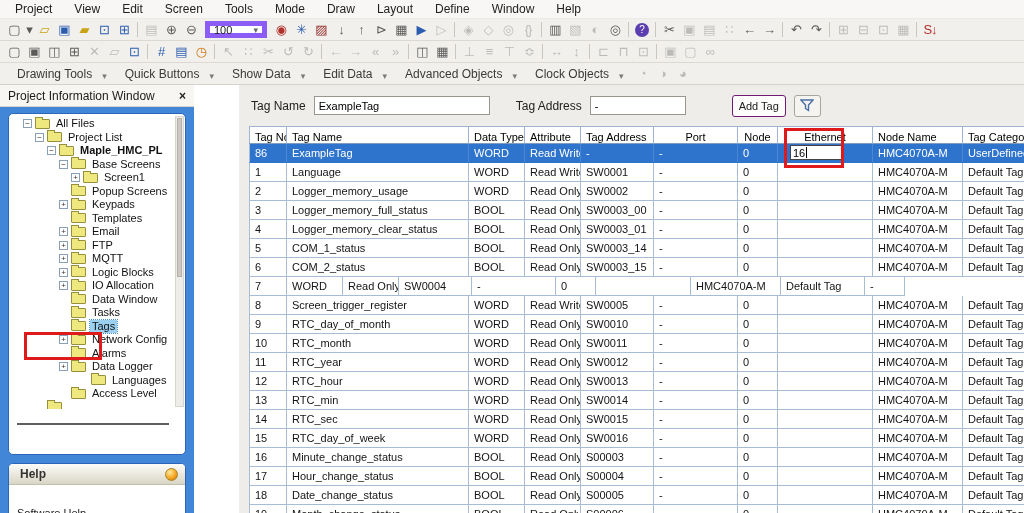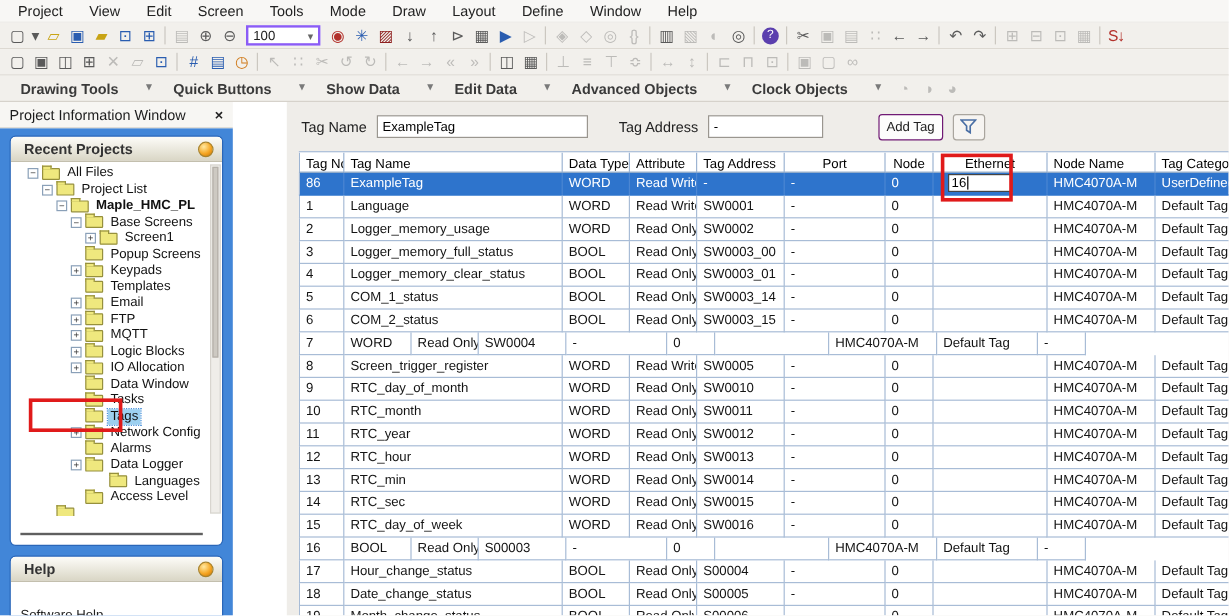--- a/index.html
+++ b/index.html
@@ -17,27 +17,27 @@
   .tbi.narrow { width:10px; }
   .glyph { font-size:13px; line-height:1; color:#5a5a5a; letter-spacing:-1px; }
   .blue .glyph { color:#2a5db0; }
   .red .glyph { color:#b2302a; }
   .yellow .glyph { color:#c8a415; }
   .darkred .glyph { color:#8e1f1f; }
   .orange .glyph { color:#d07c1e; }
   .dim { opacity:.35; }
   .tbsep { width:1px; height:15px; background:#cbc7c0; margin:0 3px; flex:none; }
   .purple-badge { background:#5b3fae; color:#fff !important; border-radius:50%; width:14px; height:14px; font-size:10px; display:flex; align-items:center; justify-content:center; letter-spacing:0; }
-  .combo { width:62px; height:17px; background:#fff; border:2px solid #8b5cf6; display:flex; align-items:center; justify-content:space-between; padding:0 4px; margin:0 4px; flex:none; }
+  .combo { width:62px; height:17px; background:#fff; border:5px solid #8b5cf6; display:flex; align-items:center; justify-content:space-between; padding:0 4px; margin:0 4px; flex:none; }
   .combo-val { font-size:11px; color:#222; }
   .combo-caret { font-size:9px; color:#666; }
 
   
   .objectbar { height:22px; background:#f2f0ec; border-bottom:1px solid #d6d2cb; display:flex; align-items:center; padding-left:8px; }
-  .obj-menu { display:flex; align-items:flex-start; gap:23px; padding:0 9px;font-weight:bold; }
+  .obj-menu { display:flex; align-items:flex-end; gap:10px; padding:0 9px; }
   .obj-label { font-size:12px; color:#3a3a3a; }
   .obj-caret { font-size:9px; color:#7a7a7a; }
 
   
   .content { display:flex; height:428px;gap:45px; }
 
   
   .sidebar { width:194px; flex:none; position:relative; background:#fff; }
   .sidebar-title { height:22px; background:#f7f6f3; border-bottom:1px solid #d8d5cf; display:flex; align-items:center; justify-content:space-between; padding:0 8px; }
   .sidebar-title-text { font-size:12px; color:#1c1c1c; }
@@ -401,24 +401,20 @@
 
   <div class="content">
 
     <div class="sidebar">
       <div class="sidebar-title">
         <span class="sidebar-title-text">Project Information Window</span>
         <span class="close-x">×</span>
       </div>
       <div class="sidebar-body">
         <div class="panel recent-panel">
-          <div class="panel-header">
-            <span class="panel-title">Recent Projects</span>
-            <span class="ball"></span>
-          </div>
           <div class="tree">
             <div class="tree-row" style="padding-left: 14px;">
                 <span class="expander">−</span>
                 <span class="folder"></span>
                 <span class="tree-label">All Files</span>
               </div>
               <div class="tree-row" style="padding-left: 26px;">
                 <span class="expander">−</span>
                 <span class="folder"></span>
                 <span class="tree-label">Project List</span>
@@ -775,20 +771,21 @@
               <div class="tcell c4">SW0016</div>
               <div class="tcell c5">-</div>
               <div class="tcell c6">0</div>
               <div class="tcell c7"></div>
               <div class="tcell c8">HMC4070A-M</div>
               <div class="tcell c9">Default Tag</div>
               <div class="tcell c10">-</div>
             </div>
             <div class="trow">
               <div class="tcell c0 first">16</div>
+              <div class="tcell c1">Minute_change_status</div>
               <div class="tcell c2">BOOL</div>
               <div class="tcell c3">Read Only</div>
               <div class="tcell c4">S00003</div>
               <div class="tcell c5">-</div>
               <div class="tcell c6">0</div>
               <div class="tcell c7"></div>
               <div class="tcell c8">HMC4070A-M</div>
               <div class="tcell c9">Default Tag</div>
               <div class="tcell c10">-</div>
             </div>

